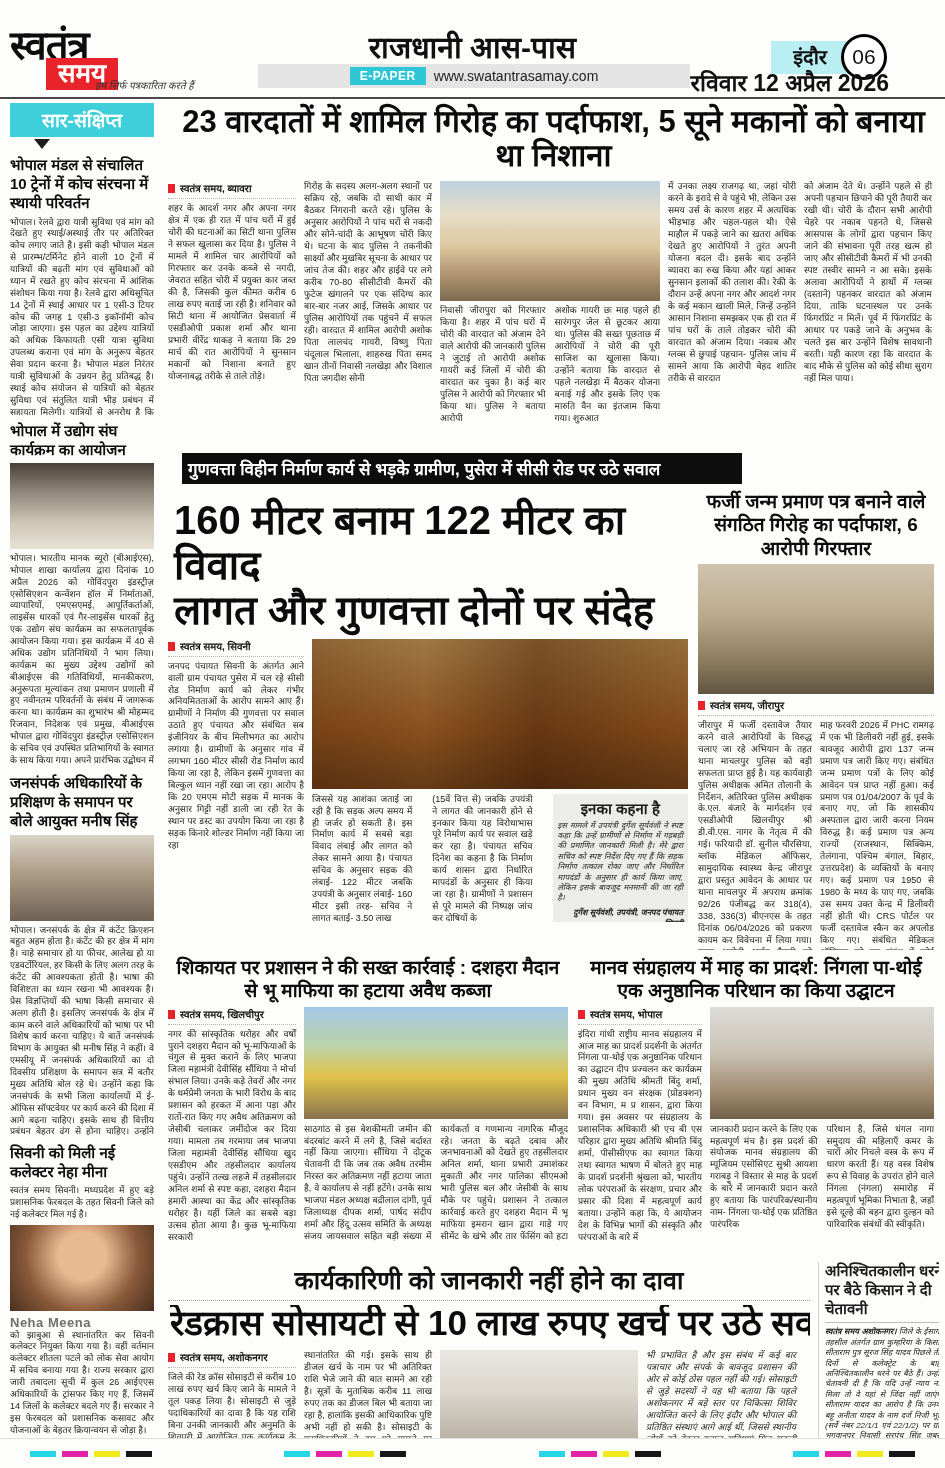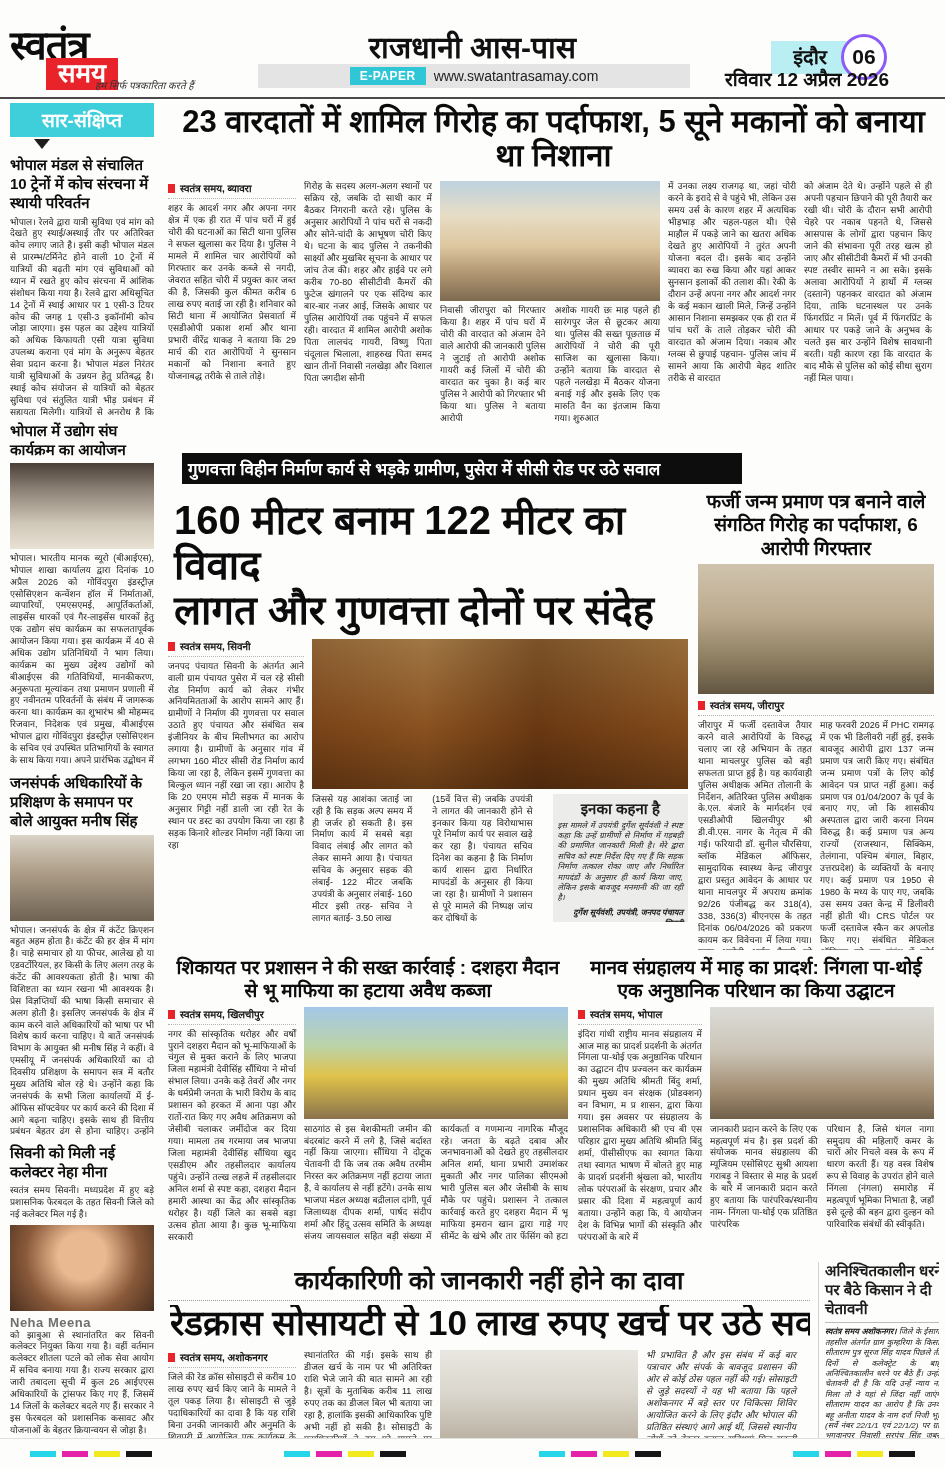--- a/index.html
+++ b/index.html
@@ -10,22 +10,22 @@
   .masthead{position:relative;height:97px;border-bottom:2px solid #4a4a4a;}
   .logo1{position:absolute;left:10px;top:16px;font-size:40px;font-weight:bold;color:#0d0d0d;letter-spacing:-1px;font-family:"Liberation Serif","DejaVu Serif",serif;}
   .logo2{position:absolute;left:46px;top:58px;background:#e8232a;color:#fff;font-size:26px;font-weight:bold;padding:0 12px;line-height:32px;font-family:"Liberation Serif","DejaVu Serif",serif;}
   .tagline{position:absolute;left:95px;top:78px;font-size:10px;font-style:italic;color:#333;width:160px;}
   .section-title{position:absolute;left:0;right:0;top:26px;text-align:center;font-size:30px;font-weight:bold;color:#101010;}
   .graybar{position:absolute;left:258px;top:64px;width:432px;height:24px;background:#e4e4e4;display:flex;align-items:center;justify-content:center;gap:8px;}
   .epaper{background:#2fc6d6;color:#fff;font-size:12px;font-weight:bold;padding:2px 10px;letter-spacing:.5px;}
   .website{font-size:14px;color:#222;}
   .edition-wrap{position:absolute;right:58px;top:34px;display:flex;align-items:center;}
   .edition{background:#b9eef2;color:#111;font-size:20px;font-weight:bold;padding:2px 28px 4px 22px;}
-  .pagenum{width:40px;height:40px;border-radius:50%;background:#fff;border:3px solid #8b5cf6;margin-left:-14px;display:flex;align-items:center;justify-content:center;font-size:21px;font-weight:bold;color:#111;}
-  .dateline{position:absolute;right:56px;top:66px;font-size:19px;font-weight:bold;color:#111;}
+  .pagenum{width:40px;height:40px;border-radius:50%;background:#fff;border:3px solid #000000;margin-left:-14px;display:flex;align-items:center;justify-content:center;font-size:21px;font-weight:normal;color:#111;}
+  .dateline{position:absolute;right:56px;top:66px;font-size:23px;font-weight:bold;color:#111;}
 
   
   .content{display:flex;height:1339px;overflow:hidden;}
   .sidebar{width:160px;flex:none;padding:4px 6px 0 10px;box-sizing:border-box;overflow:hidden;}
   .main{width:785px;flex:none;padding:2px 6px 0 8px;box-sizing:border-box;overflow:hidden;}
 
   
   .sb-title{background:#3ecfdb;color:#fff;font-size:19px;font-weight:bold;text-align:center;padding:4px 0;}
   .sb-tri{width:0;height:0;border-left:8px solid transparent;border-right:8px solid transparent;border-top:10px solid #1d1d1d;margin:2px 0 4px 24px;}
   .brief h3{font-size:15px;line-height:1.28;font-weight:bold;color:#0d0d0d;margin:6px 0 4px 0;}

